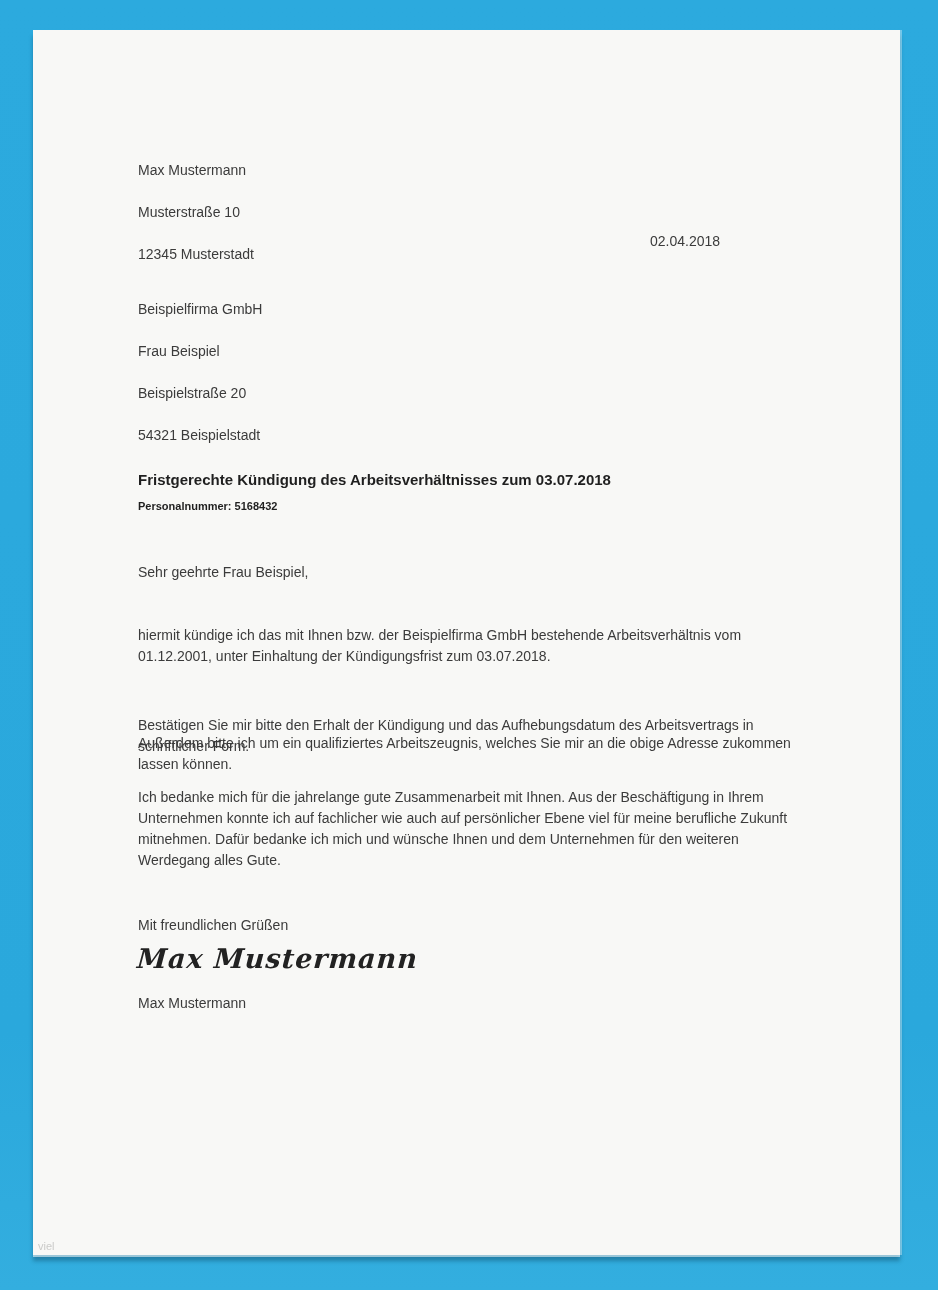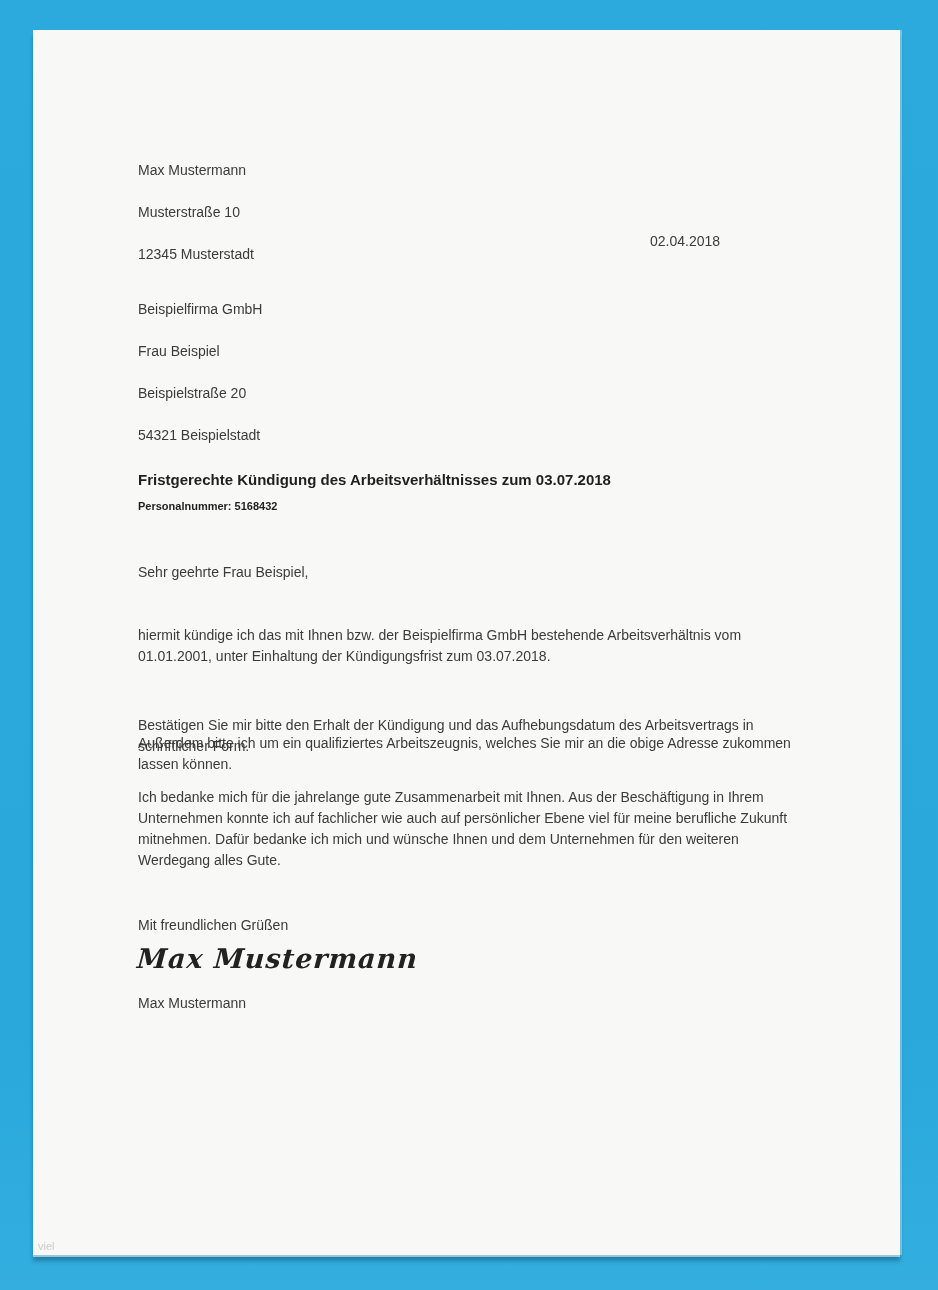--- a/index.html
+++ b/index.html
@@ -104,21 +104,21 @@
     <span class="address-line">Frau Beispiel</span>
     <span class="address-line">Beispielstraße 20</span>
     <span class="address-line">54321 Beispielstadt</span>
   </div>
 
   <div class="txt subject-line">Fristgerechte Kündigung des Arbeitsverhältnisses zum 03.07.2018</div>
   <div class="txt personnel-line">Personalnummer: 5168432</div>
 
   <div class="txt salutation-line">Sehr geehrte Frau Beispiel,</div>
 
-  <p class="txt paragraph para-1">hiermit kündige ich das mit Ihnen bzw. der Beispielfirma GmbH bestehende Arbeitsverhältnis vom 01.01.2001, unter Einhaltung der Kündigungsfrist zum 03.07.2018.</p>
+  <p class="txt paragraph para-1">hiermit kündige ich das mit Ihnen bzw. der Beispielfirma GmbH bestehende Arbeitsverhältnis vom 01.12.2001, unter Einhaltung der Kündigungsfrist zum 03.07.2018.</p>
   <p class="txt paragraph para-2">Bestätigen Sie mir bitte den Erhalt der Kündigung und das Aufhebungsdatum des Arbeitsvertrags in schriftlicher Form.</p>
   <p class="txt paragraph para-4">Ich bedanke mich für die jahrelange gute Zusammenarbeit mit Ihnen. Aus der Beschäftigung in Ihrem Unternehmen konnte ich auf fachlicher wie auch auf persönlicher Ebene viel für meine berufliche Zukunft mitnehmen. Dafür bedanke ich mich und wünsche Ihnen und dem Unternehmen für den weiteren Werdegang alles Gute.</p>
   <p class="txt paragraph para-3">Außerdem bitte ich um ein qualifiziertes Arbeitszeugnis, welches Sie mir an die obige Adresse zukommen lassen können.</p>
 
   <div class="txt closing-line">Mit freundlichen Grüßen</div>
   <div class="txt signature-script">Max Mustermann</div>
   <div class="txt signature-name">Max Mustermann</div>
 
   <div class="txt watermark">viel</div>
 

